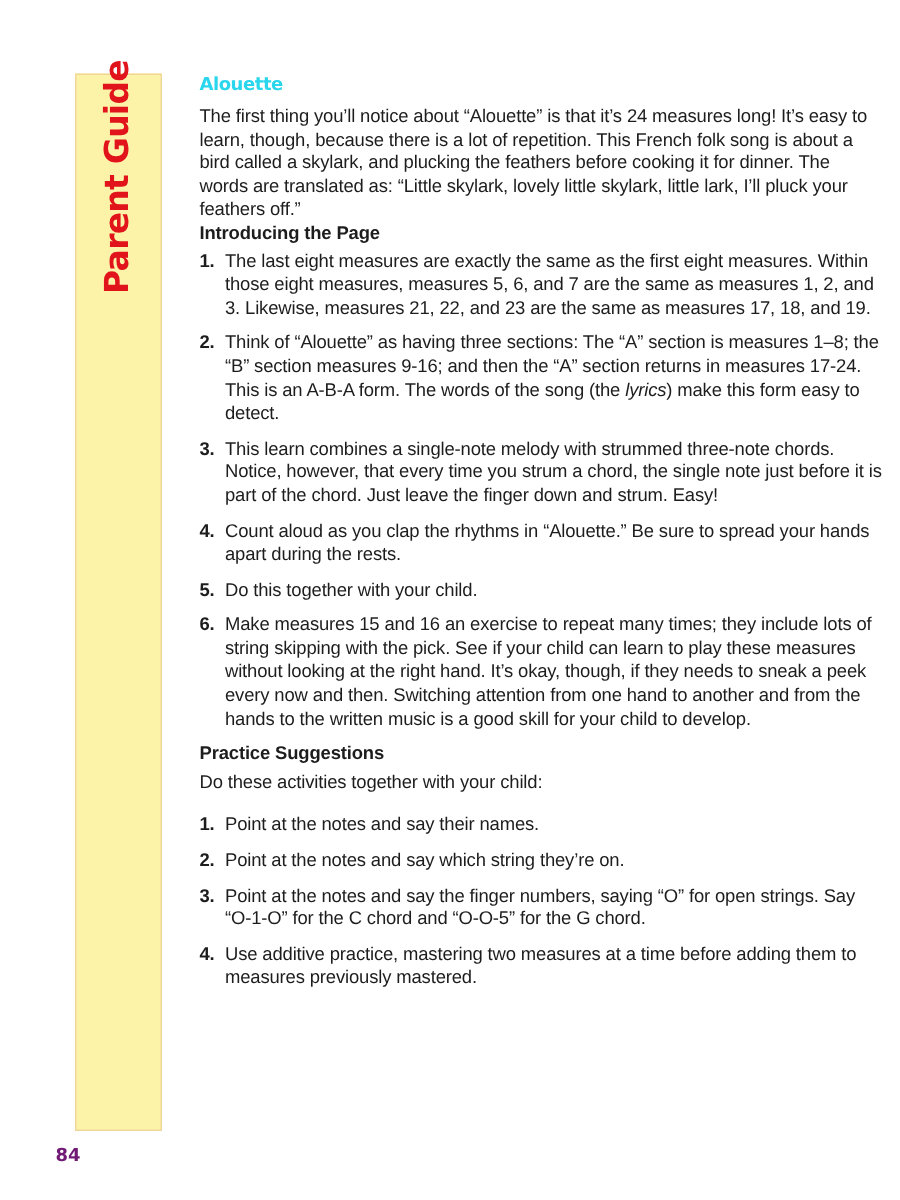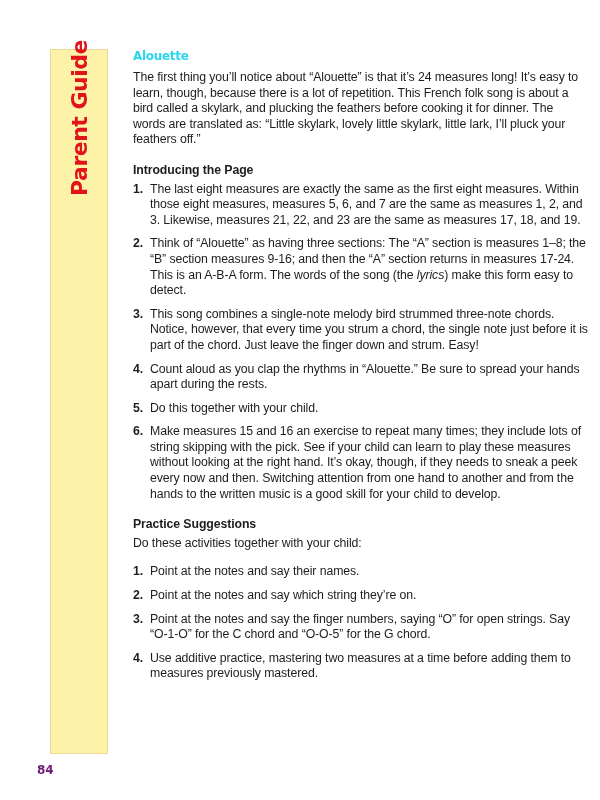--- a/index.html
+++ b/index.html
@@ -49,21 +49,20 @@
       font-size: 12px;
       line-height: 22px;
       color: #29d6ec;
       margin-bottom: 3px;
       letter-spacing: -0.3px;
     }
     .para { margin-bottom: 0; }
     .section-heading {
       font-weight: bold;
       font-size: 12.3px;
-      margin-top: 15px;
       margin-bottom: 3px;
     }
     .list { list-style: none; }
     .list-item {
       display: flex;
       margin-bottom: 8px;
     }
     .list-num {
       flex: 0 0 17px;
       font-weight: bold;
@@ -90,21 +89,21 @@
     <li class="list-item">
       <span class="list-num">1.</span>
       <span class="list-text">The last eight measures are exactly the same as the first eight measures. Within those eight measures, measures 5, 6, and 7 are the same as measures 1, 2, and 3. Likewise, measures 21, 22, and 23 are the same as measures 17, 18, and 19.</span>
     </li>
     <li class="list-item">
       <span class="list-num">2.</span>
       <span class="list-text"><span>Think of “Alouette” as having three sections: The “A” section is measures 1–8; the “B” section measures 9-16; and then the “A” section returns in measures 17-24. This is an A-B-A form. The words of the song (the </span><em>lyrics</em><span>) make this form easy to detect.</span></span>
     </li>
     <li class="list-item">
       <span class="list-num">3.</span>
-      <span class="list-text">This song combines a single-note melody bird strummed three-note chords. Notice, however, that every time you strum a chord, the single note just before it is part of the chord. Just leave the finger down and strum. Easy!</span>
+      <span class="list-text">This learn combines a single-note melody with strummed three-note chords. Notice, however, that every time you strum a chord, the single note just before it is part of the chord. Just leave the finger down and strum. Easy!</span>
     </li>
     <li class="list-item">
       <span class="list-num">4.</span>
       <span class="list-text">Count aloud as you clap the rhythms in “Alouette.” Be sure to spread your hands apart during the rests.</span>
     </li>
     <li class="list-item">
       <span class="list-num">5.</span>
       <span class="list-text">Do this together with your child.</span>
     </li>
     <li class="list-item">

